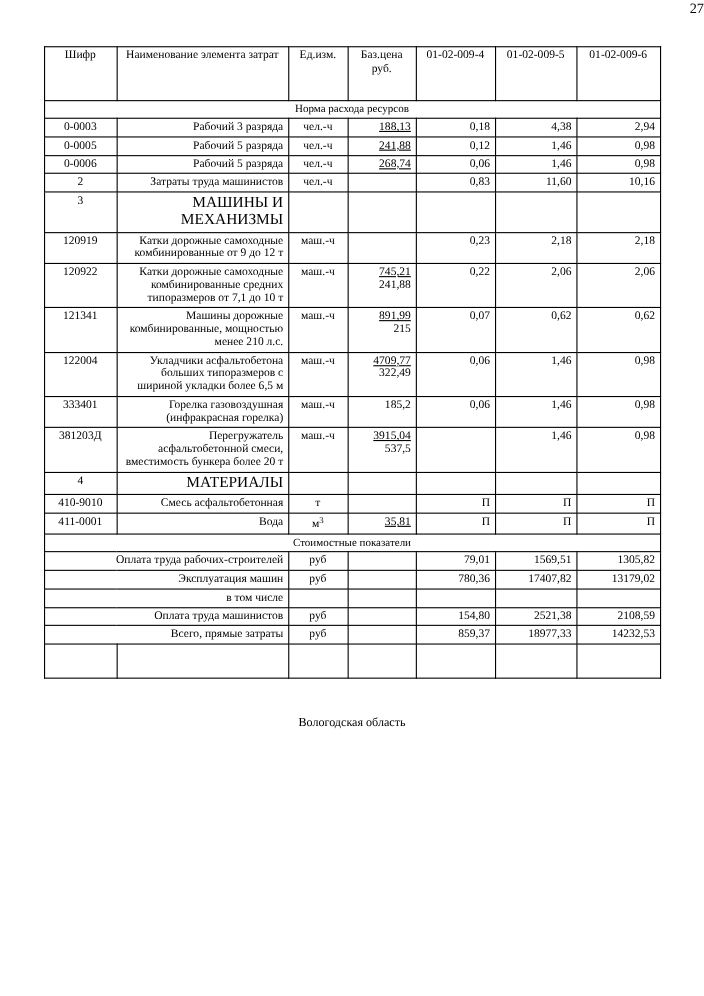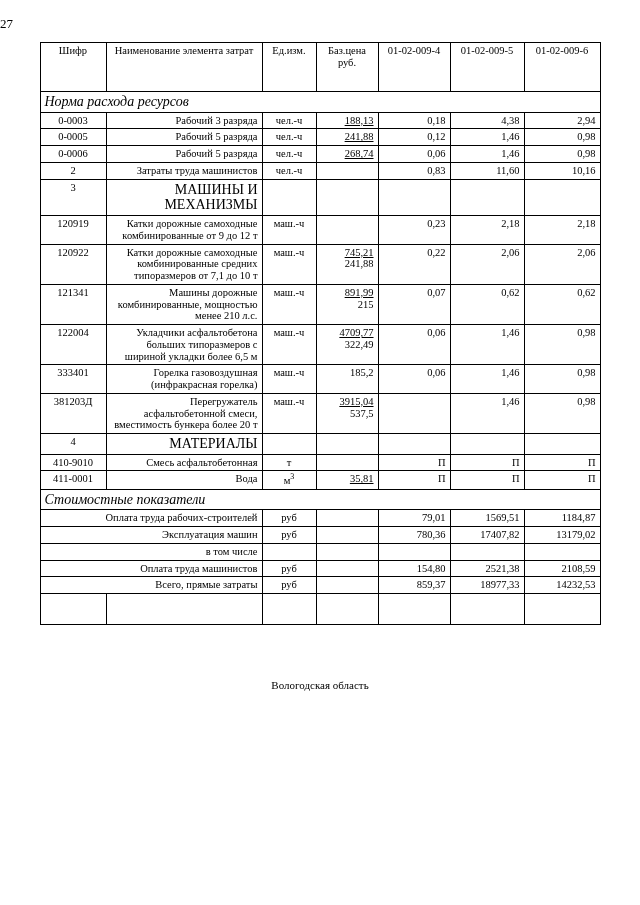--- a/index.html
+++ b/index.html
@@ -14,30 +14,29 @@
     color: #000;
     position: relative;
   }
   .page {
     width: 640px;
     height: 905px;
     position: relative;
     box-sizing: border-box;
   }
   .page-number {
-    text-align: left;
+    text-align: right;
     font-size: 13px;
-    padding-top: 16px;
     padding-bottom: 10px;
     font-family: "Liberation Serif", serif;
   }
   table.doc {
     border-collapse: collapse;
     width: 560px;
-    margin: 0 auto;
+    margin: 16px auto;
     table-layout: fixed;
     font-size: 10.5px;
     line-height: 1.12;
   }
   table.doc td, table.doc th {
     border: 1px solid #000;
     padding: 2px 4px;
     vertical-align: top;
     font-weight: normal;
   }
@@ -50,23 +49,22 @@
   .c-n3      { width: 76px;  text-align: right; }
 
   thead td {
     text-align: center;
     vertical-align: middle;
     font-size: 10.5px;
     padding: 5px 3px;
     height: 44px;
   }
   .band {
-    text-align: left;
-    font-style: italic;
-    font-size: 14px;
+    text-align: center;
+    font-size: 10px;
     padding-right: 6px;
   }
   .rownum {
     text-align: center;
     font-weight: bold;
   }
   .bold { font-weight: bold; }
   .center { text-align: center; }
   .right { text-align: right; }
   .left { text-align: right; }
@@ -84,21 +82,21 @@
     display: block;
     text-align: right;
   }
   .stacked {
     text-align: right;
   }
   .sub { font-size: 8px; vertical-align: super; }
   .footer {
     text-align: center;
     font-size: 11px;
-    margin-top: 54px;
+    margin-top: 34px;
     font-family: "Liberation Serif", serif;
   }
   .empty-row td { height: 26px; }
   .unit-mid { vertical-align: middle; text-align: center; }
   .price-mid { vertical-align: middle; text-align: right; text-decoration: underline; }
   .num-mid { vertical-align: middle; text-align: right; }
 </style>
 </head>
 <body>
 
@@ -288,21 +286,21 @@
       <tr>
         <td class="band" colspan="7">Стоимостные показатели</td>
       </tr>
 
       <tr>
         <td class="left bold mid" colspan="2">Оплата труда рабочих-строителей</td>
         <td class="unit-mid bold">руб</td>
         <td class="price-mid"></td>
         <td class="num-mid bold">79,01</td>
         <td class="num-mid bold">1569,51</td>
-        <td class="num-mid bold">1184,87</td>
+        <td class="num-mid bold">1305,82</td>
       </tr>
       <tr>
         <td class="left bold mid" colspan="2">Эксплуатация машин</td>
         <td class="unit-mid bold">руб</td>
         <td class="price-mid"></td>
         <td class="num-mid bold">780,36</td>
         <td class="num-mid bold">17407,82</td>
         <td class="num-mid bold">13179,02</td>
       </tr>
       <tr>

